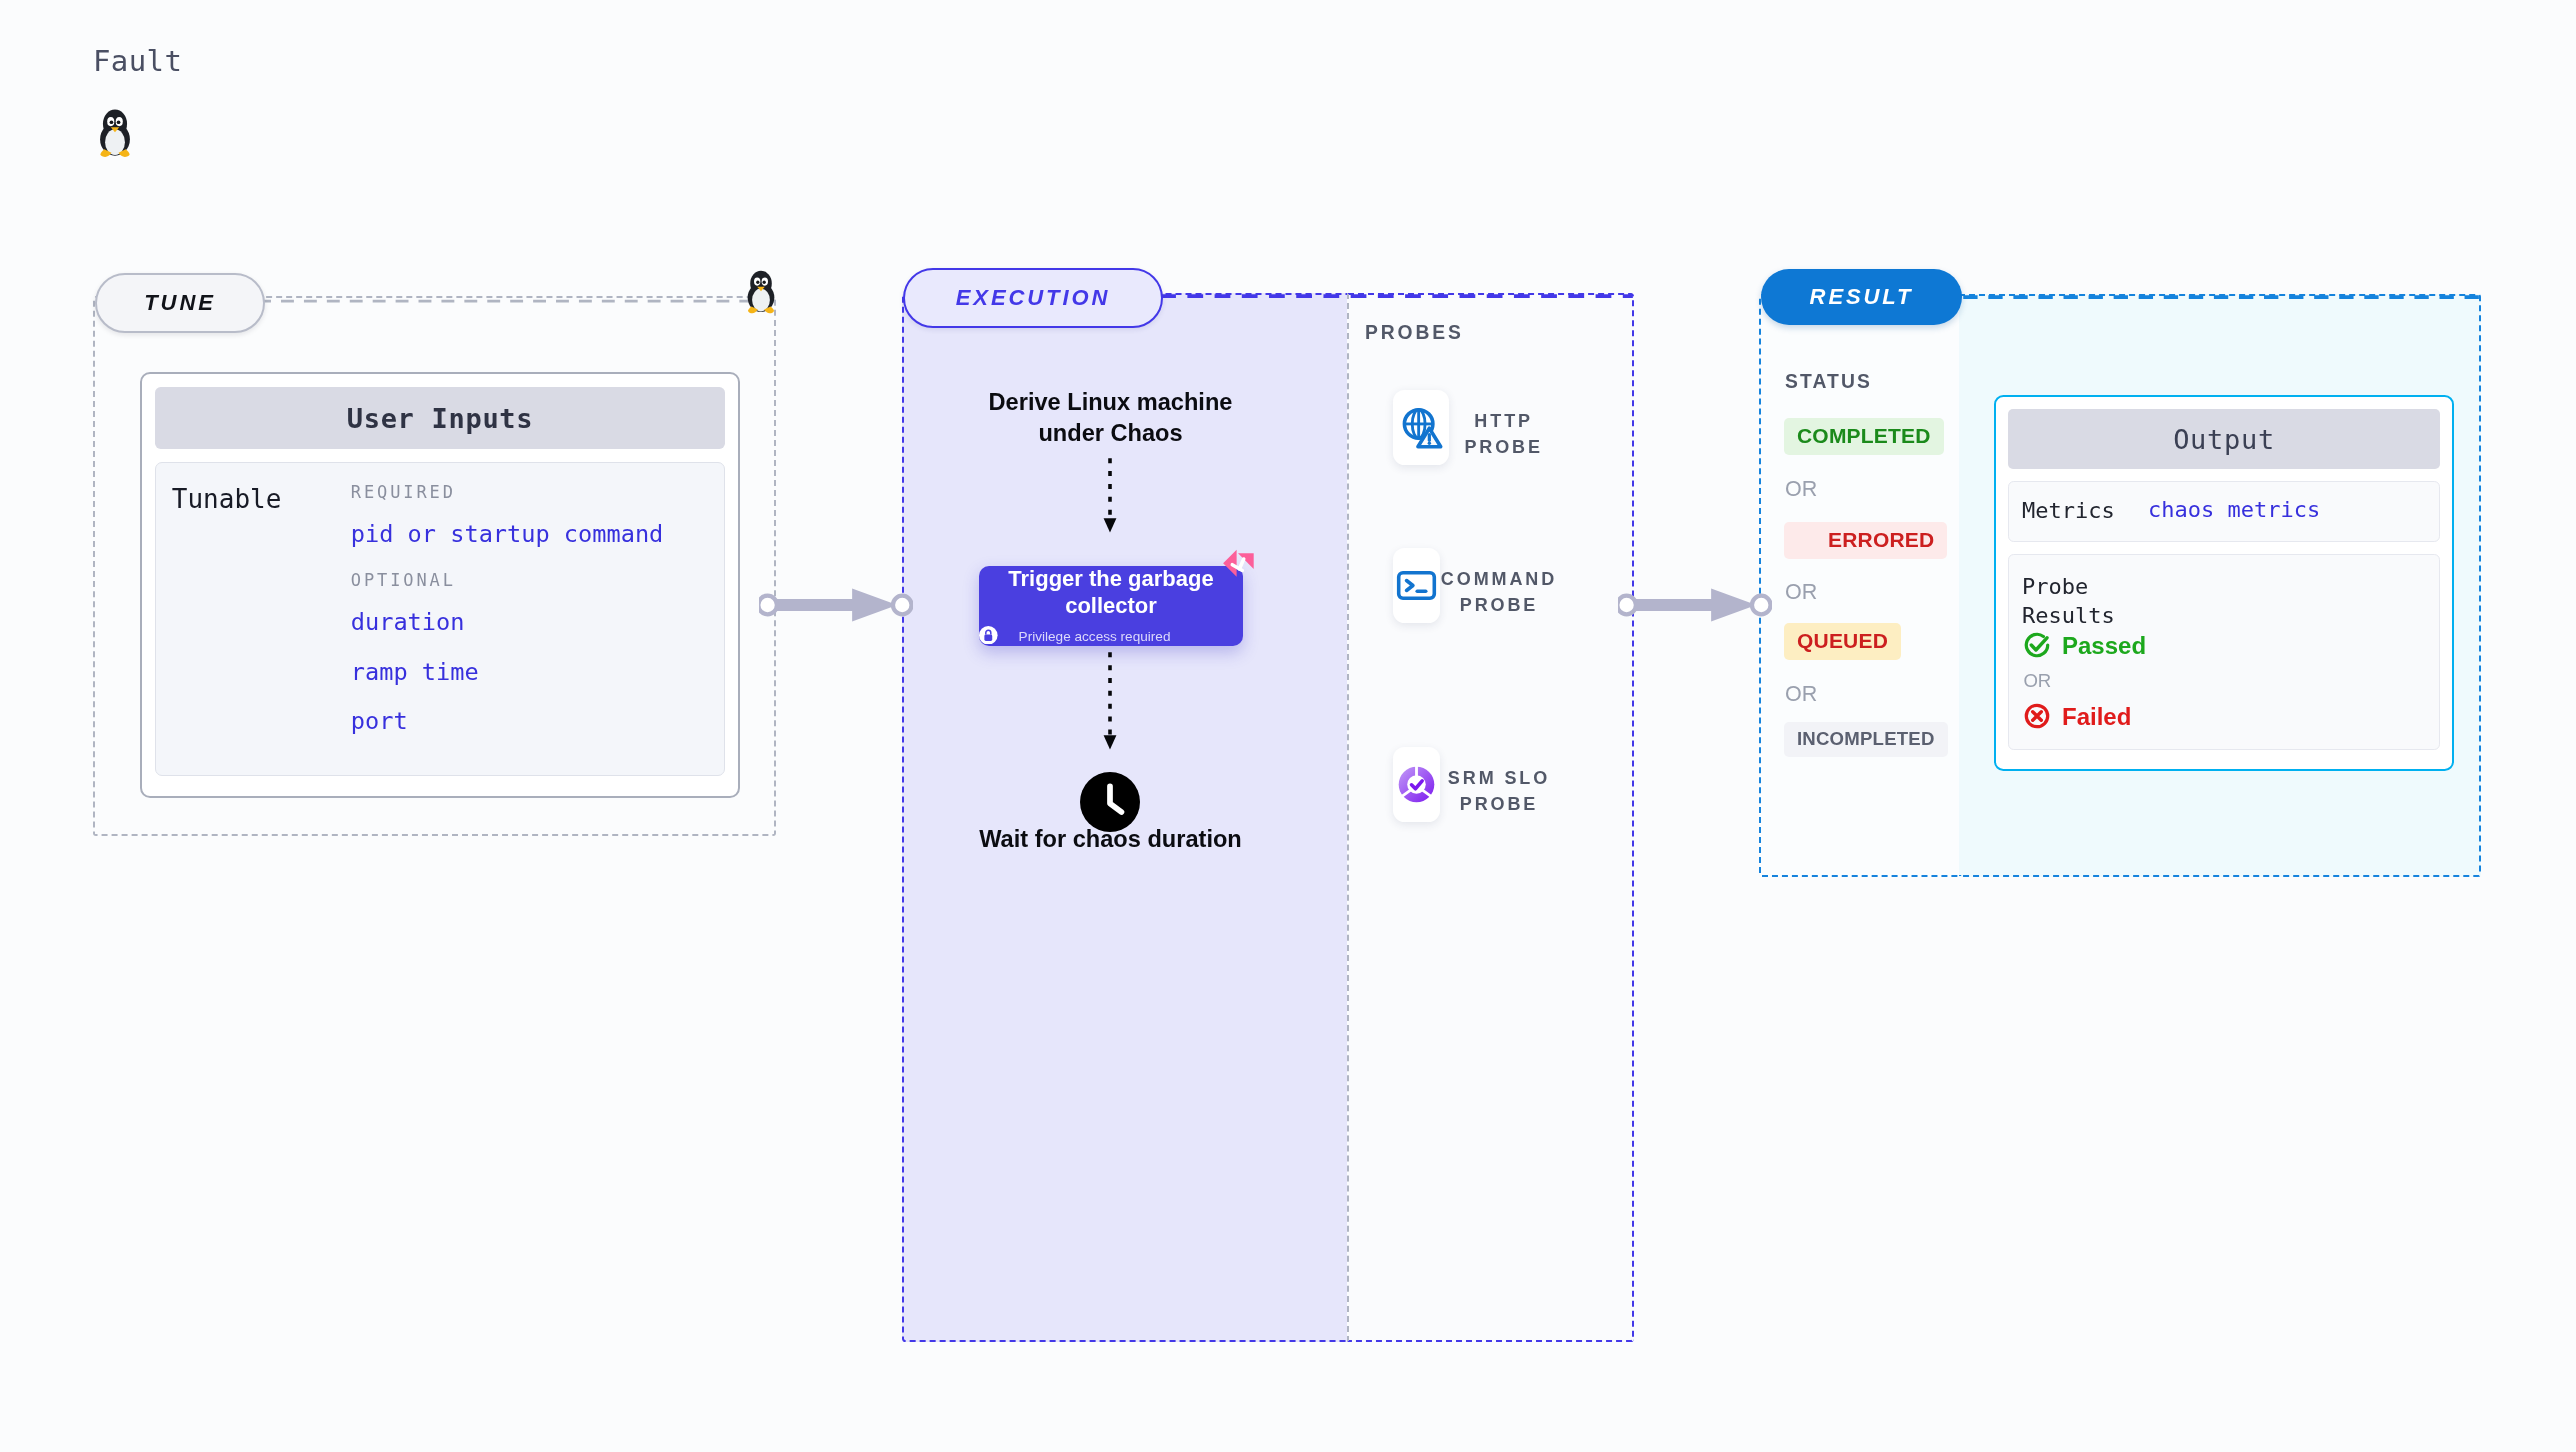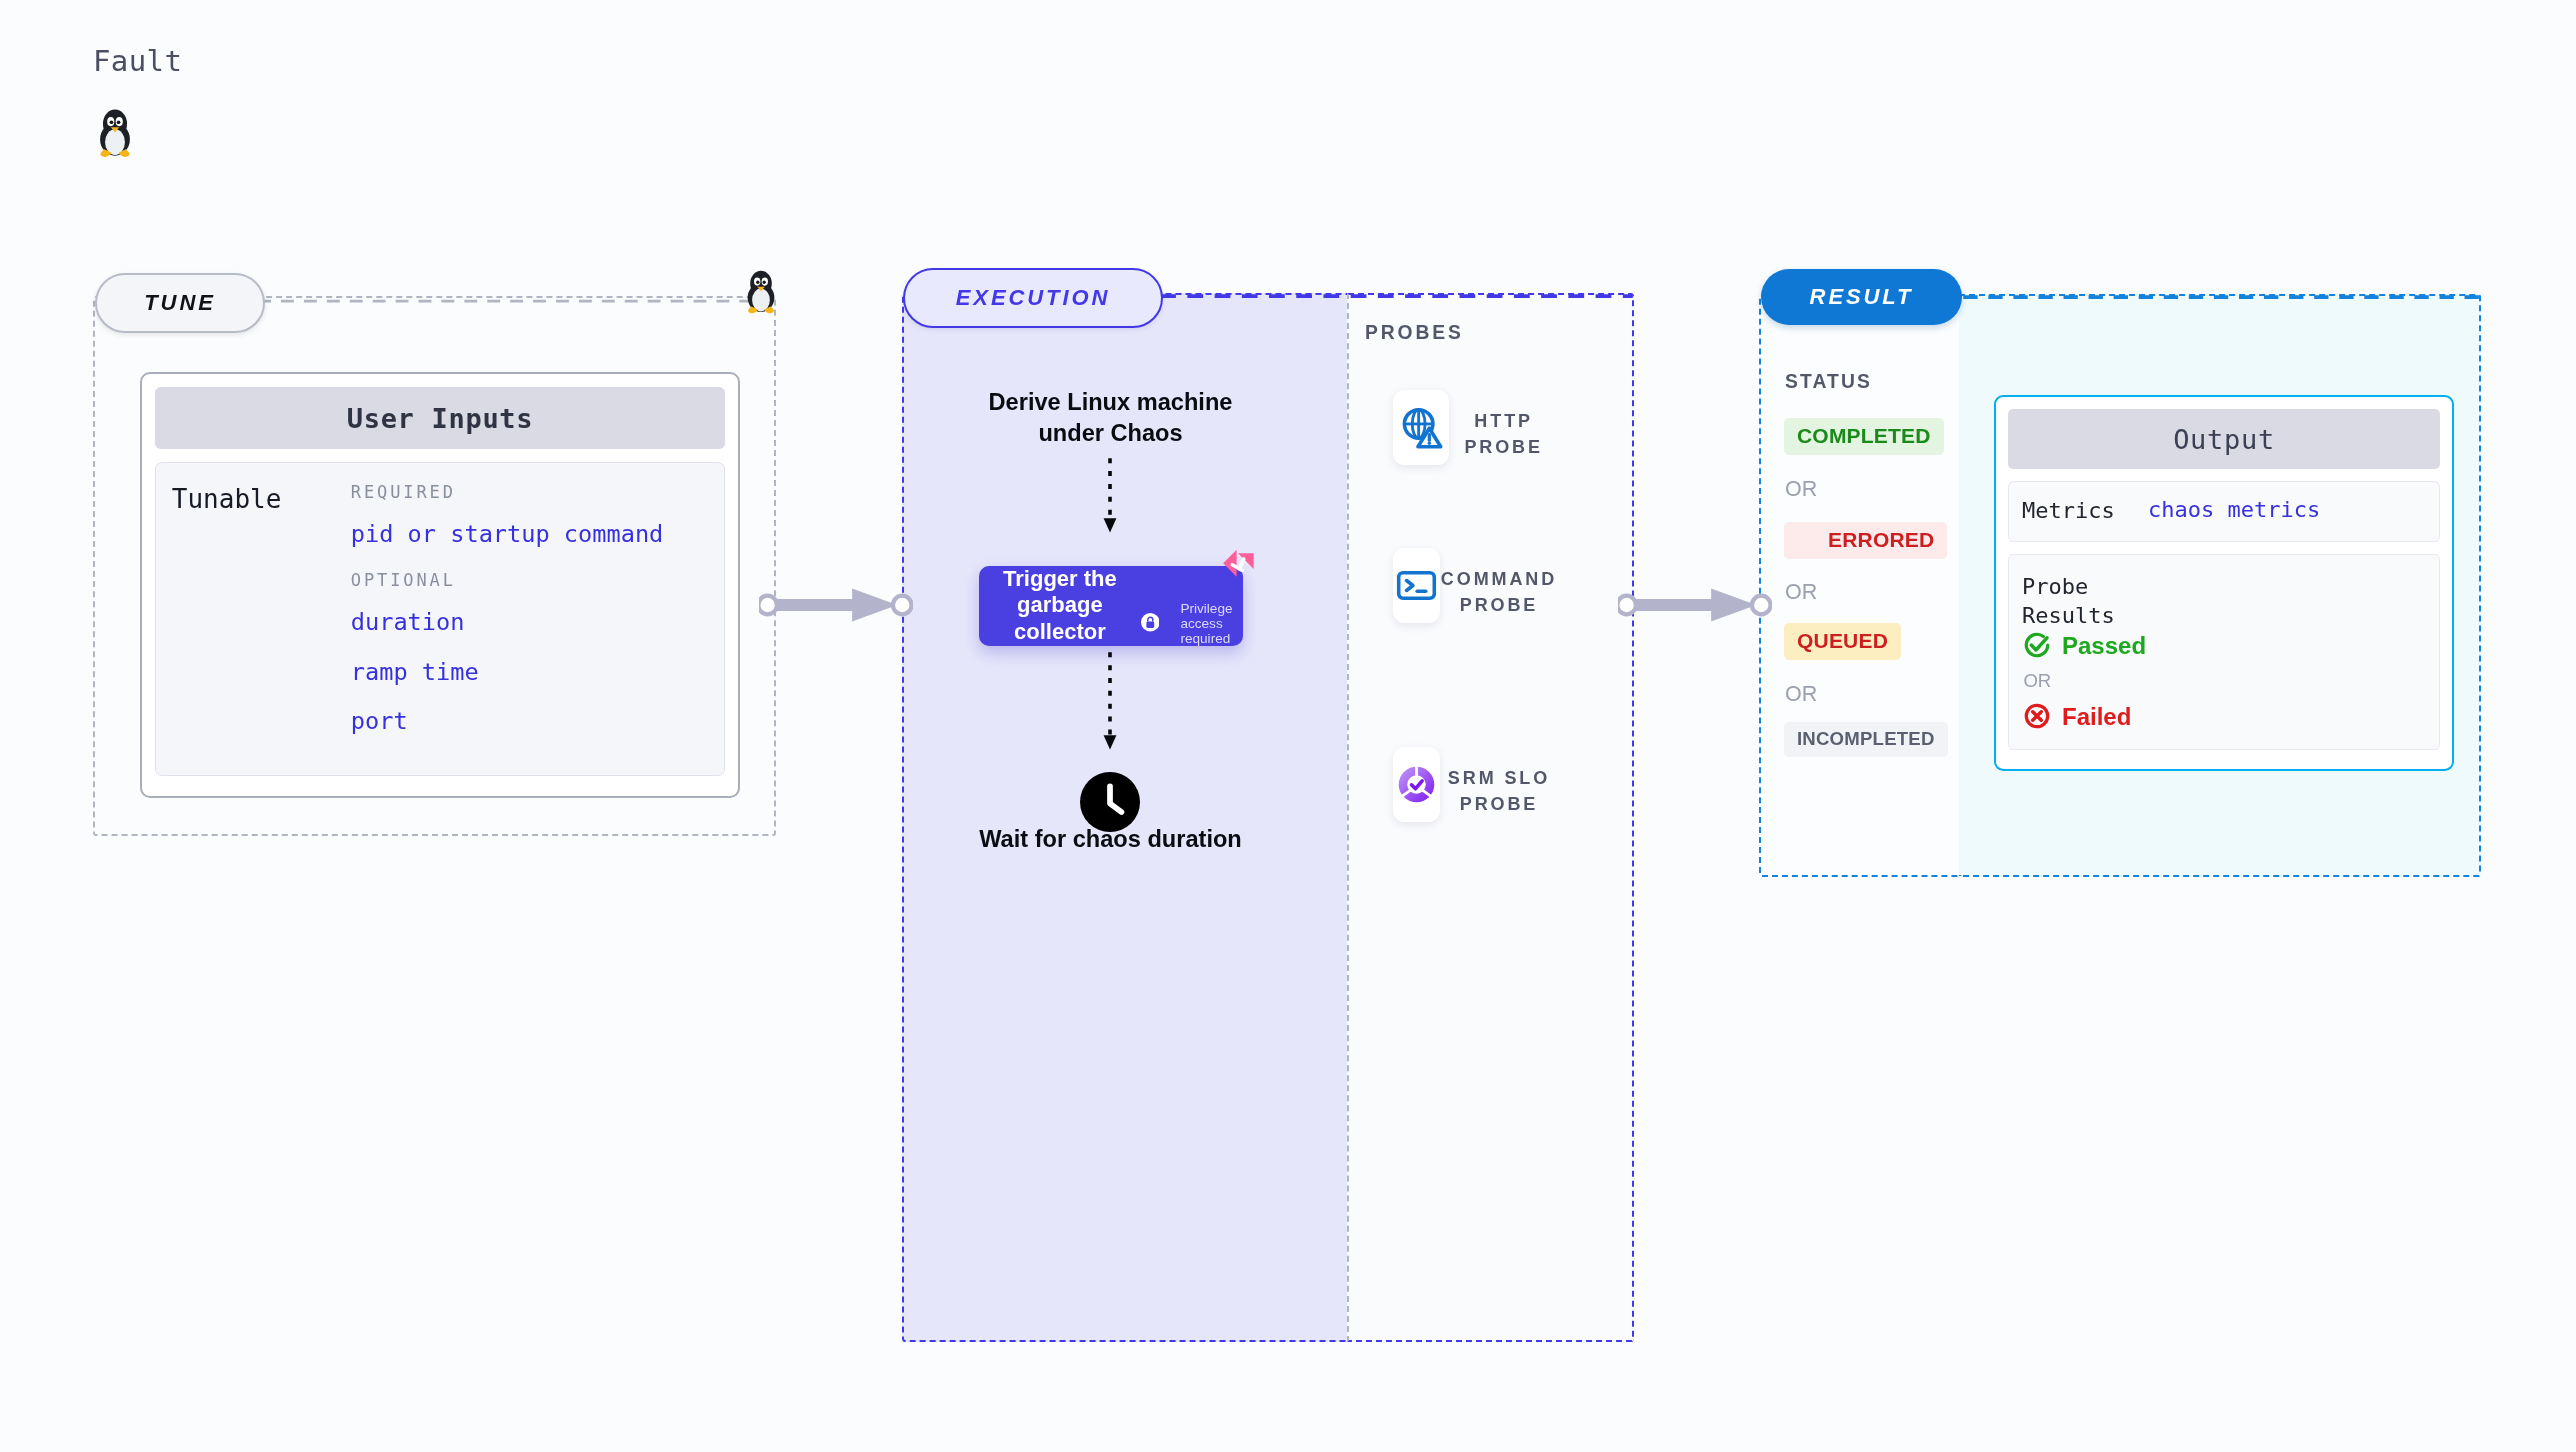--- a/index.html
+++ b/index.html
@@ -197,22 +197,22 @@
 
   #gc-card {
     position: absolute;
     left: 979px; top: 566px;
     width: 264px; height: 80px;
     background: #4a3fe0;
     border-radius: 10px;
     z-index: 5;
     box-shadow: 0 6.4px 15.8px rgba(70,60,200,.28);
     display: flex;
-    flex-direction: row;
-    align-items: flex-end;
+    flex-direction: column;
+    align-items: flex-start;
     justify-content: center;
   }
   #gc-title {
     color: #ffffff;
     font-size: 22px;
     font-weight: bold;
     text-align: center;
     line-height: 1.22;
   }
   #gc-sub-row {

